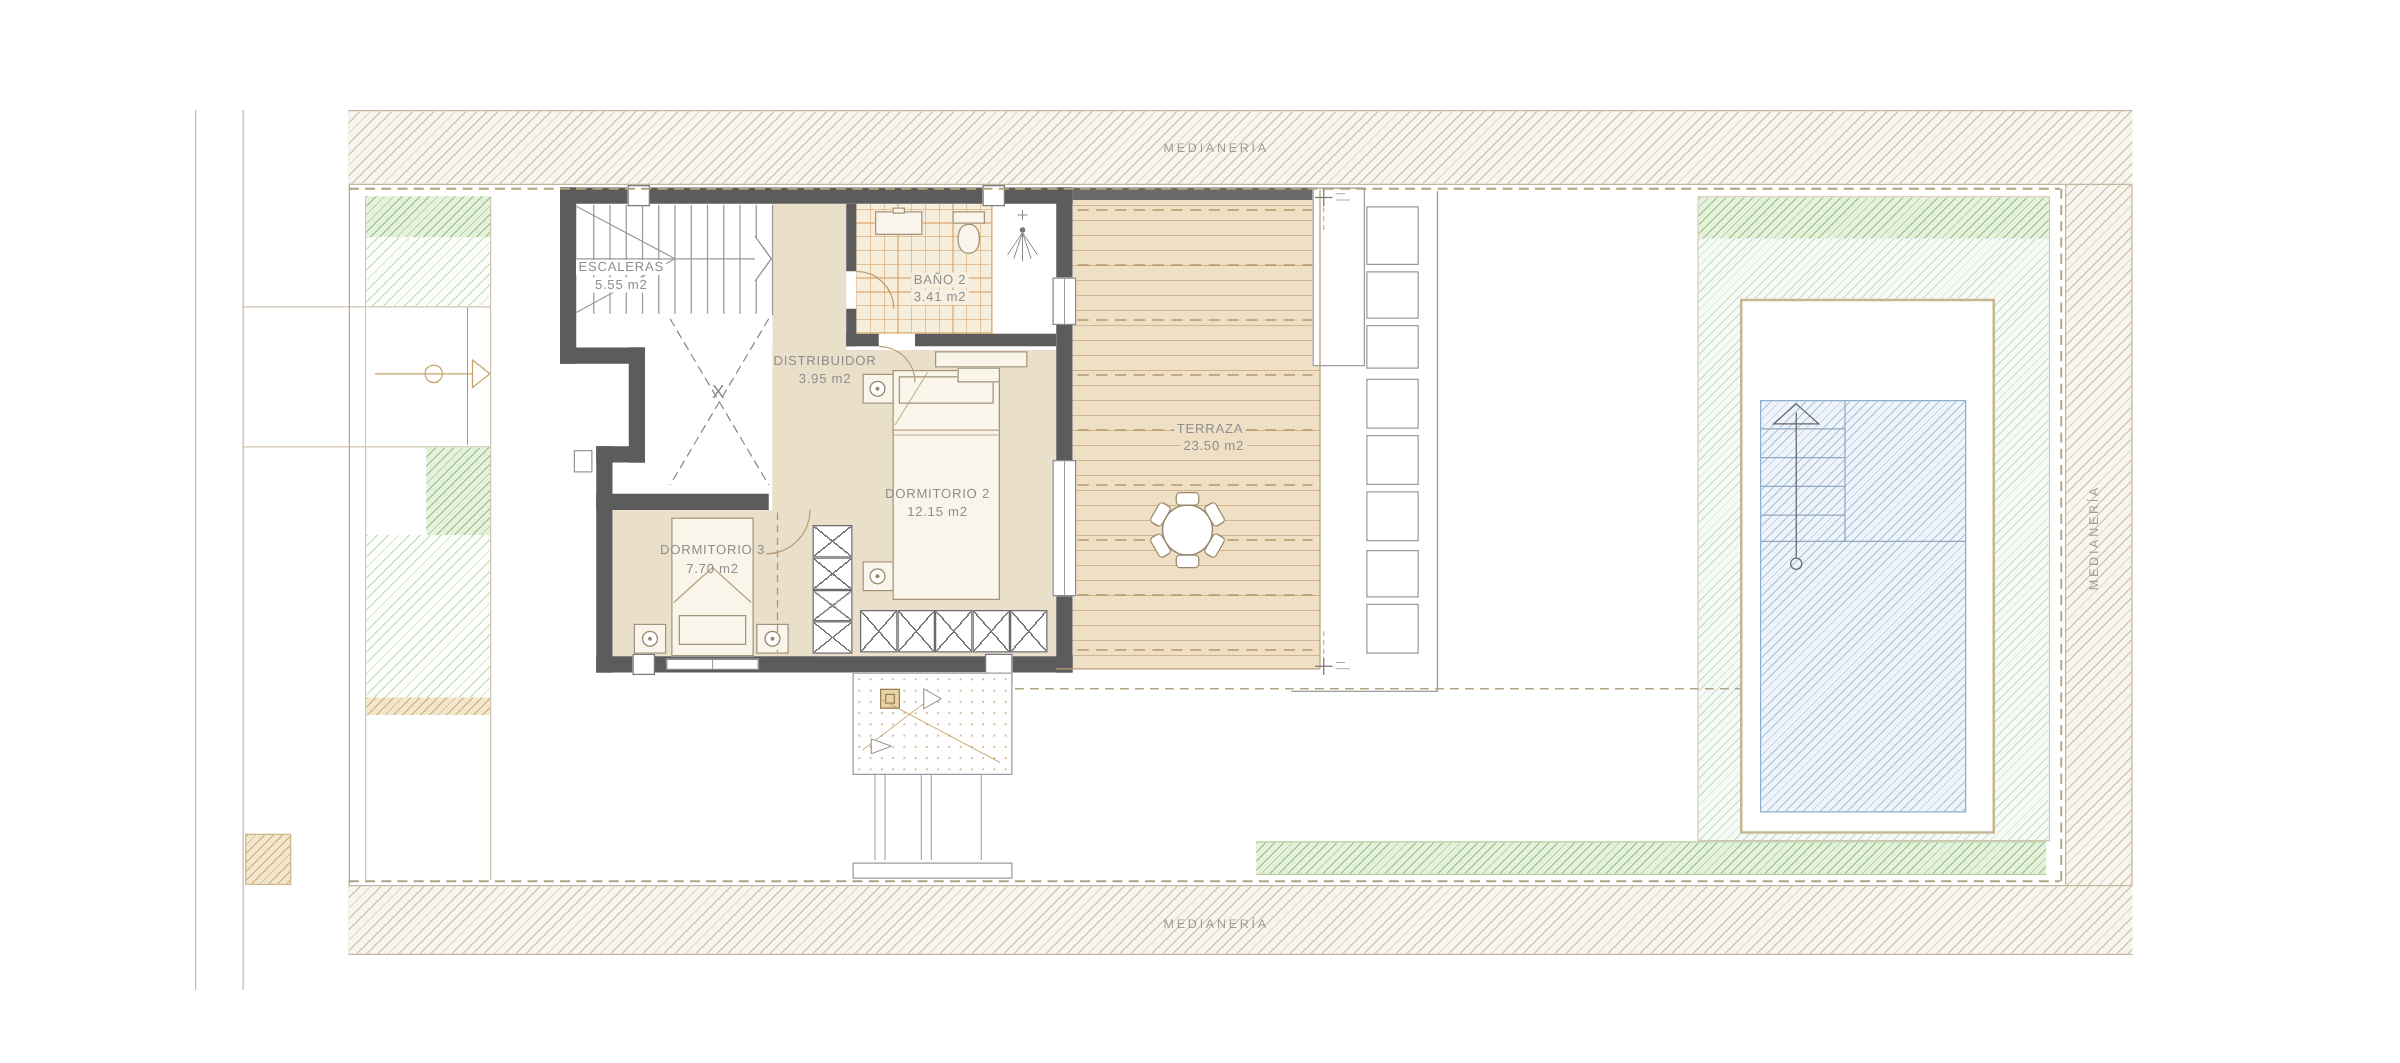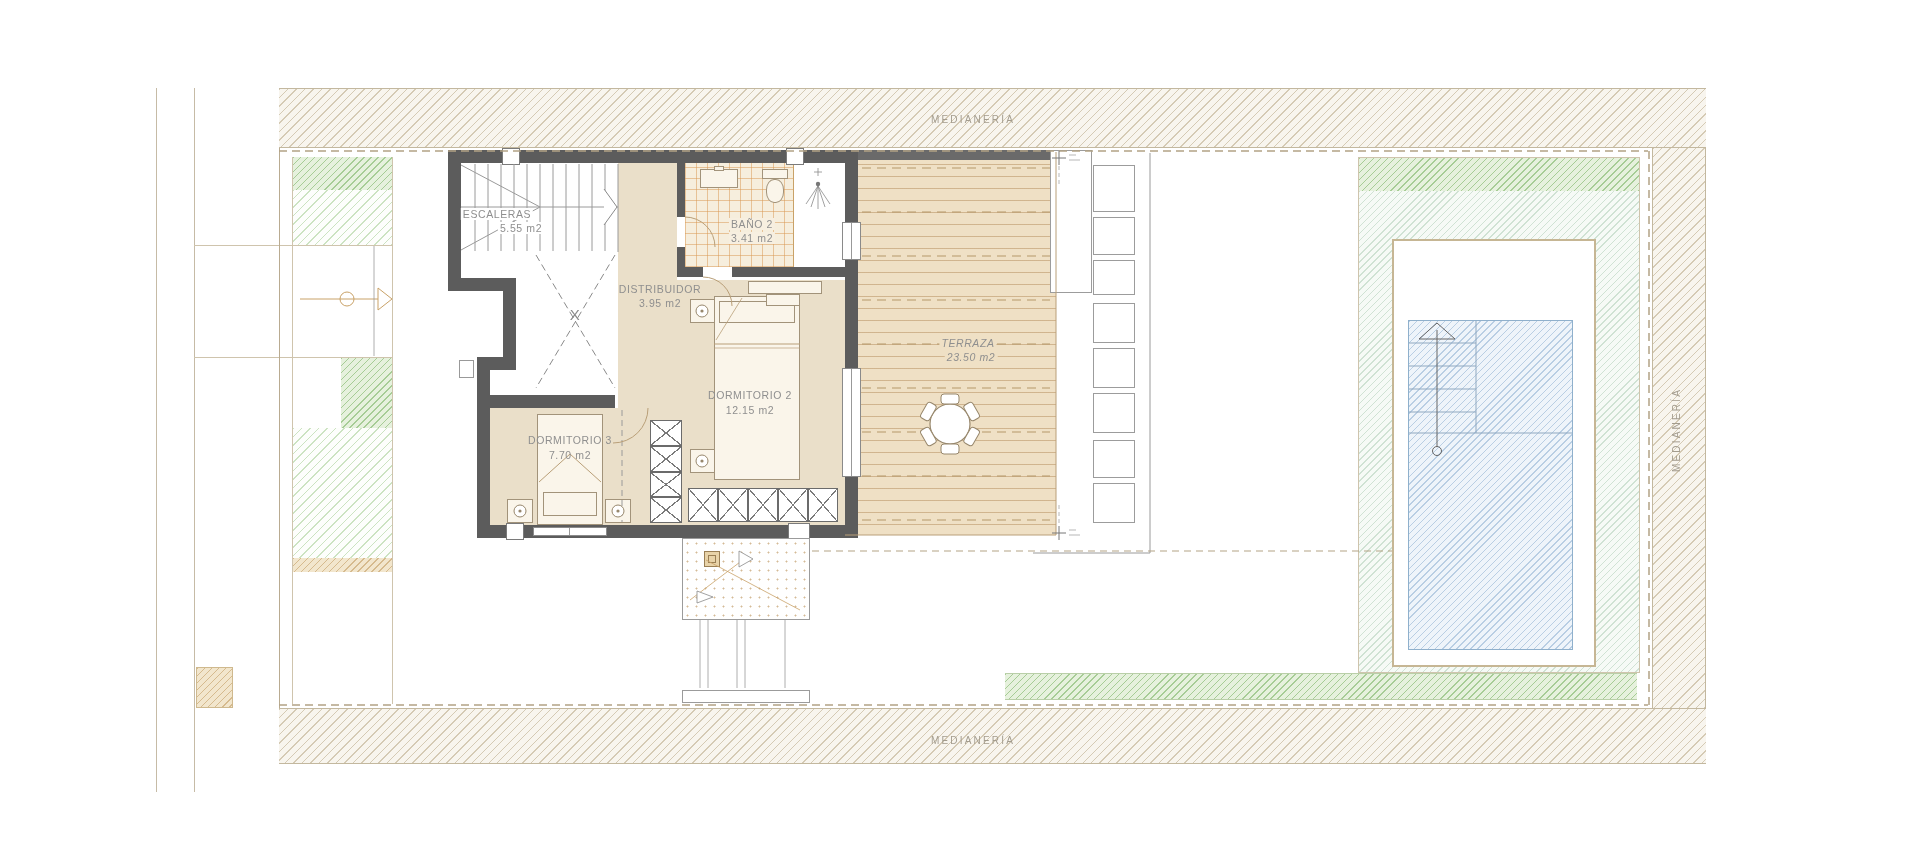--- a/index.html
+++ b/index.html
@@ -28,21 +28,21 @@
     linear-gradient(to top right,transparent calc(50% - .6px),#7a7a7a calc(50% - .6px) calc(50% + .6px),transparent calc(50% + .6px)),
     linear-gradient(to top left,transparent calc(50% - .6px),#7a7a7a calc(50% - .6px) calc(50% + .6px),transparent calc(50% + .6px)),#fff;}
   .panel{position:absolute;background:#fff;border:1px solid #9c9c9c;box-sizing:border-box;}
   .speckle{position:absolute;inset:0;background-image:radial-gradient(rgba(190,150,95,.65) .8px,transparent 1.2px);background-size:9px 9px;}
   .label{position:absolute;z-index:30;color:var(--label,#8f8f8f);font-size:10.5px;letter-spacing:.6px;
     white-space:nowrap;transform:translate(-50%,-50%);}
   .med{color:var(--medianeria-label,#a39c8e);font-size:10px;letter-spacing:2.2px;}
   .vmed{transform:translate(-50%,-50%) rotate(-90deg);}
   .bgw{background:#fff;padding:0 2px;}
   .bgt{background:#f7efe0;padding:0 2px;}
-  .bgd{background:var(--deck,#efe0c5);padding:0 2px;font-style:italic;}
+  .bgd{background:var(--deck,#efe0c5);padding:0 2px;}
   svg#lines{position:absolute;left:0;top:0;z-index:20;pointer-events:none;}
 </style>
 </head>
 <body>
 
 <div id="canvas">
 
   <div class="a" style="left:156px;top:88px;width:1px;height:704px;background:#c6bba6;"></div>
   <div class="a" style="left:194px;top:88px;width:1px;height:704px;background:#c6bba6;"></div>
   <div class="a" style="left:194px;top:245px;width:98px;height:1px;background:#cfc4ad;"></div>
@@ -249,21 +249,21 @@
       <circle cx="520" cy="511" r="1.6" fill="#97876c" stroke="none" stroke-width="1"></circle>
       <circle cx="618" cy="511" r="6" fill="#fff" stroke="#97876c" stroke-width="1"></circle>
       <circle cx="618" cy="511" r="1.6" fill="#97876c" stroke="none" stroke-width="1"></circle>
     </svg>
 
   <div class="label med" style="left:973px;top:119px;">MEDIANERÍA</div>
   <div class="label med" style="left:973px;top:740px;">MEDIANERÍA</div>
   <div class="label med vmed" style="left:1676px;top:430px;">MEDIANERÍA</div>
 
   <div class="label bgw" style="left:497px;top:214px;">ESCALERAS</div>
-  <div class="label bgw" style="left:497px;top:228px;margin-left:24px;">5.55 m2</div>
+  <div class="label bgw" style="left:497px;top:228px;">5.55 m2</div>
 
   <div class="label bgt" style="left:752px;top:224px;">BAÑO 2</div>
   <div class="label bgt" style="left:752px;top:238px;">3.41 m2</div>
 
   <div class="label" style="left:660px;top:289px;">DISTRIBUIDOR</div>
   <div class="label" style="left:660px;top:303px;">3.95 m2</div>
 
   <div class="label" style="left:750px;top:395px;">DORMITORIO 2</div>
   <div class="label" style="left:750px;top:410px;">12.15 m2</div>
 

